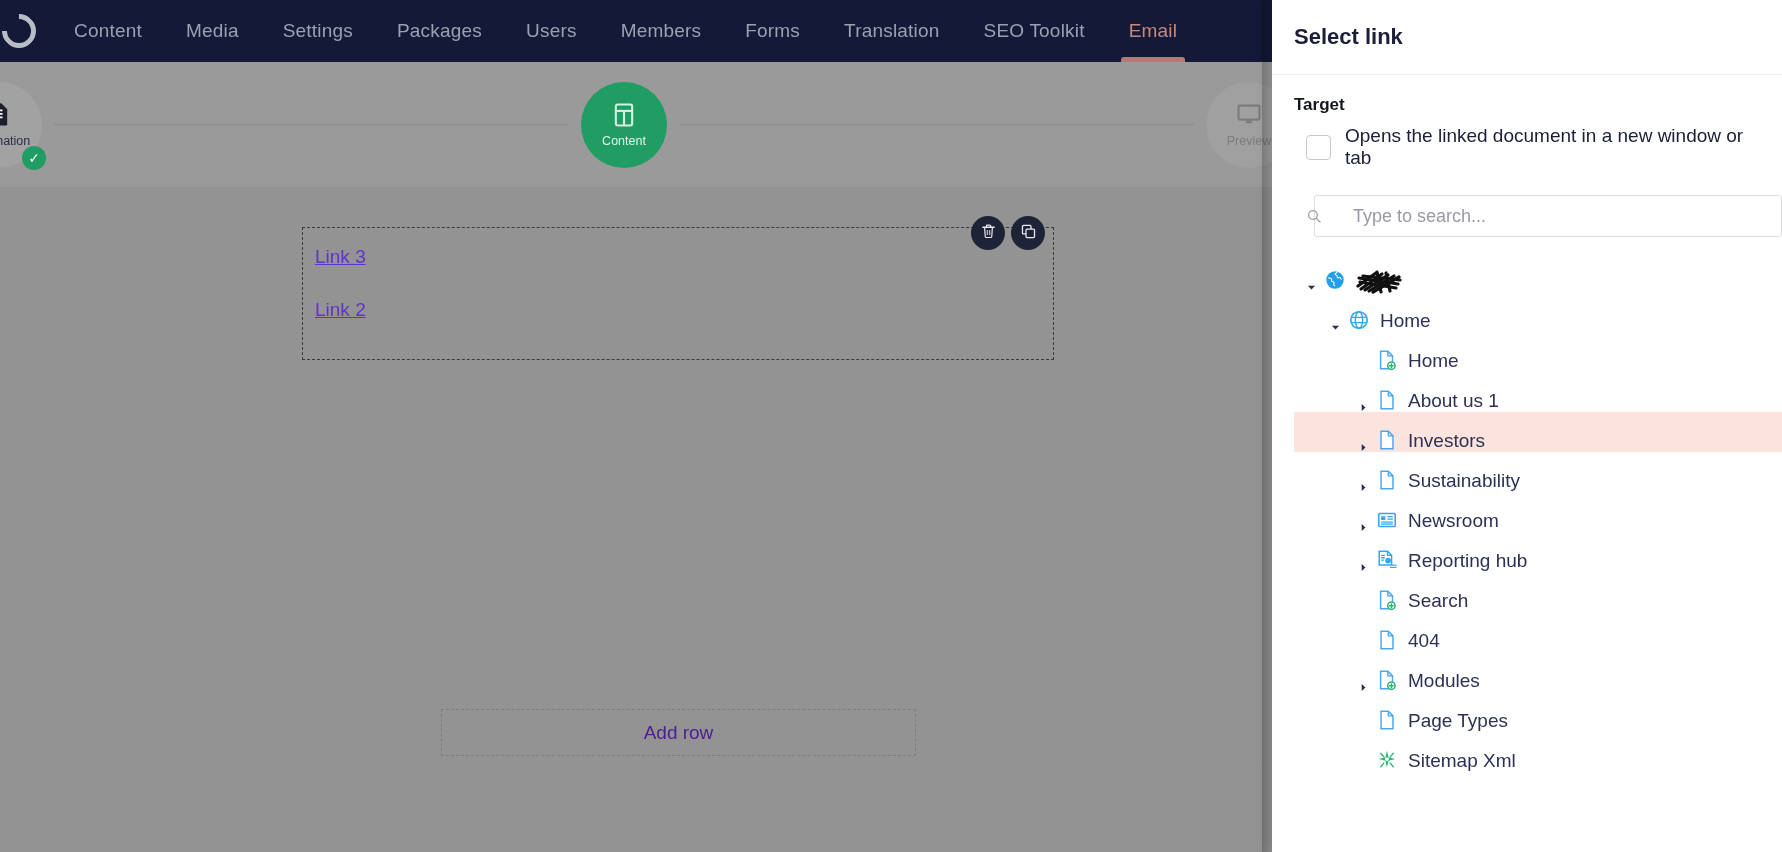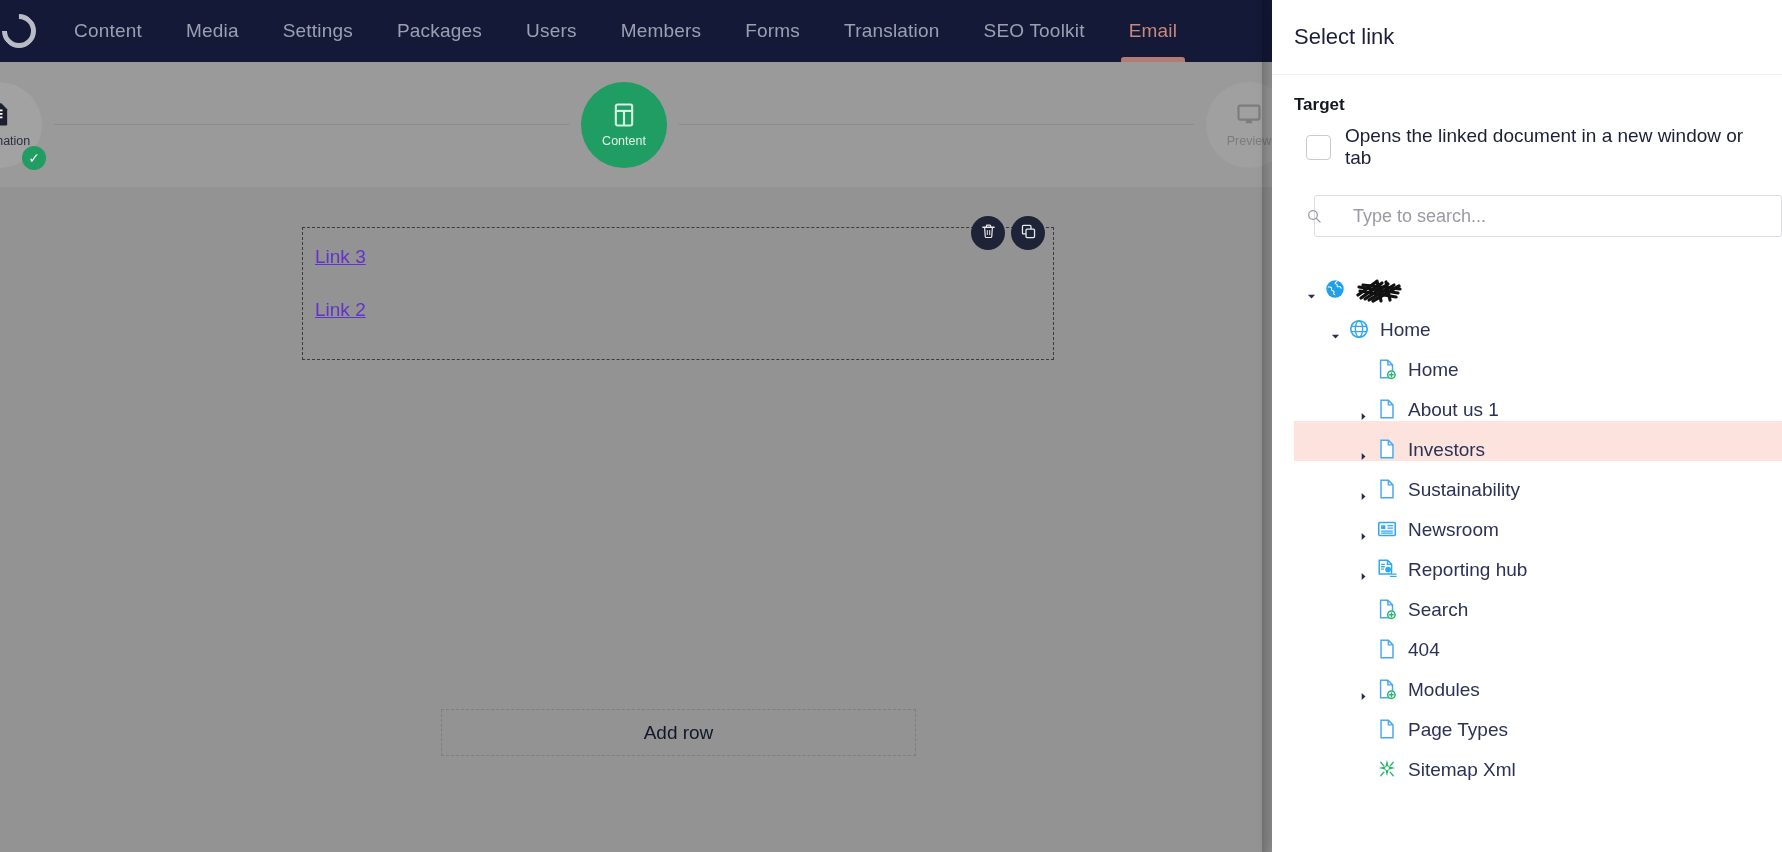--- a/index.html
+++ b/index.html
@@ -109,61 +109,61 @@
     font-size: 19px; cursor: pointer;
   }
   .link-1 { position: absolute; left: 12px; top: 18px; }
   .link-2 { position: absolute; left: 12px; top: 71px; }
 
   .add-row {
     position: absolute; left: 441px; top: 522px;
     width: 475px; height: 47px;
     border: 1px dashed #7e7e7e;
     display: flex; align-items: center; justify-content: center;
-    color: #0f172a; font-size: 19px; cursor: pointer;
+    color: #4c1d95; font-size: 19px; cursor: pointer;
   }
 
   
   .panel {
     position: absolute; right: 0; top: 0;
     width: 510px; height: 852px;
     background: #ffffff;
     box-shadow: -2px 0 14px rgba(0,0,0,.18);
     display: flex; flex-direction: column;
   }
   .panel-shadow-strip {
     position: absolute; left: 1262px; top: 0; width: 10px; height: 852px;
     background: linear-gradient(to right, rgba(0,0,0,.22), rgba(0,0,0,0));
   }
   .panel-header {
     height: 74px; flex: 0 0 74px;
     display: flex; align-items: center;
     padding: 0 22px;
   }
-  .panel-title { font-size: 22px; color: #1b1f37; font-weight: 400; }
+  .panel-title { font-size: 22px; color: #1b1f37; font-weight: 700; }
   .panel-body {
     flex: 1 1 auto; padding: 20px 22px 0 22px;
     border-top: 1px solid #f0eff2;
     overflow: hidden;
   }
 
   .field-label {
     font-size: 17px; font-weight: 700; color: #14171f;
     margin-bottom: 10px;
   }
   .checkbox-row { display: flex; align-items: center; gap: 14px; margin-bottom: 26px; padding-left: 12px; }
   .checkbox-box {
     width: 25px; height: 25px; flex: 0 0 25px;
     border: 1px solid #c9c9cf; border-radius: 4px; background: #fff;
     cursor: pointer;
   }
   .checkbox-text { font-size: 19px; color: #1b1f37; }
 
   .search-wrap {
-    position: relative; margin-top: 4px; margin-bottom: 24px;
+    position: relative; margin-top: 4px; margin-bottom: 15px;
     margin-right: -22px;
     padding-left: 20px;
   }
   .search-input {
     width: 100%; height: 42px;
     border: 1px solid #dcdce2; border-radius: 3px;
     padding: 0 12px 0 38px;
     font-size: 18px; color: #1b1f37;
     font-family: "Liberation Sans", sans-serif;
     background: #fff; outline: none;

